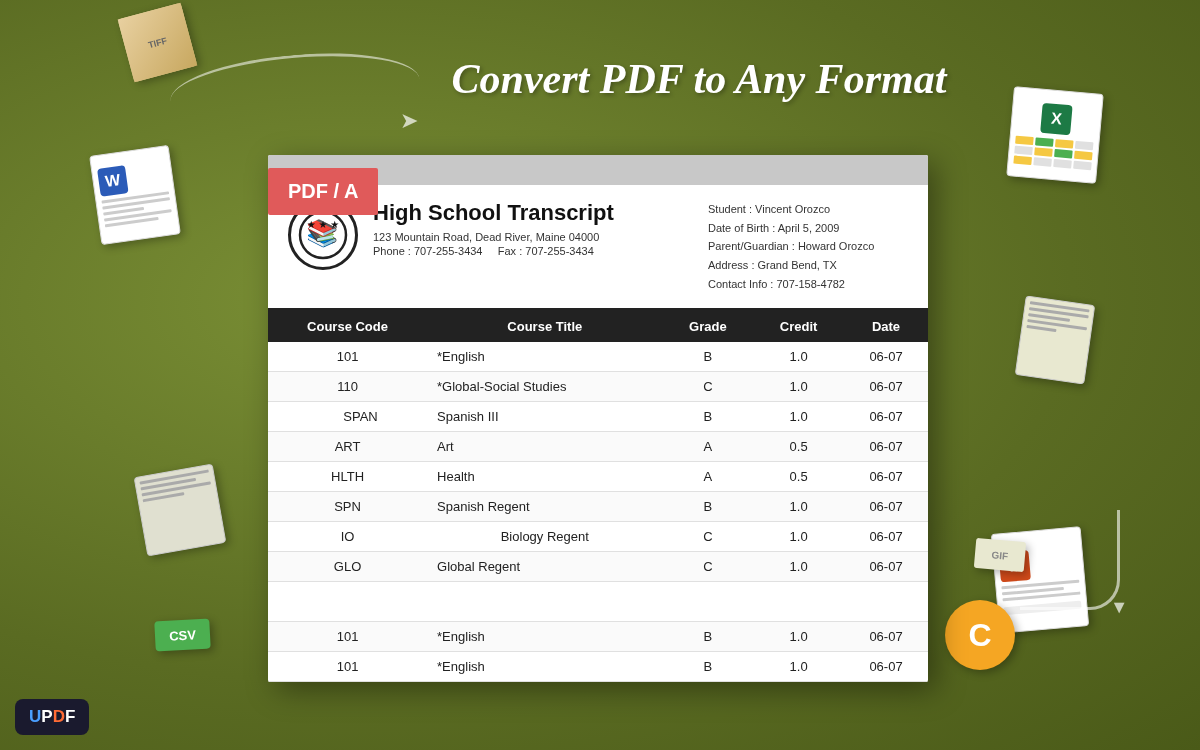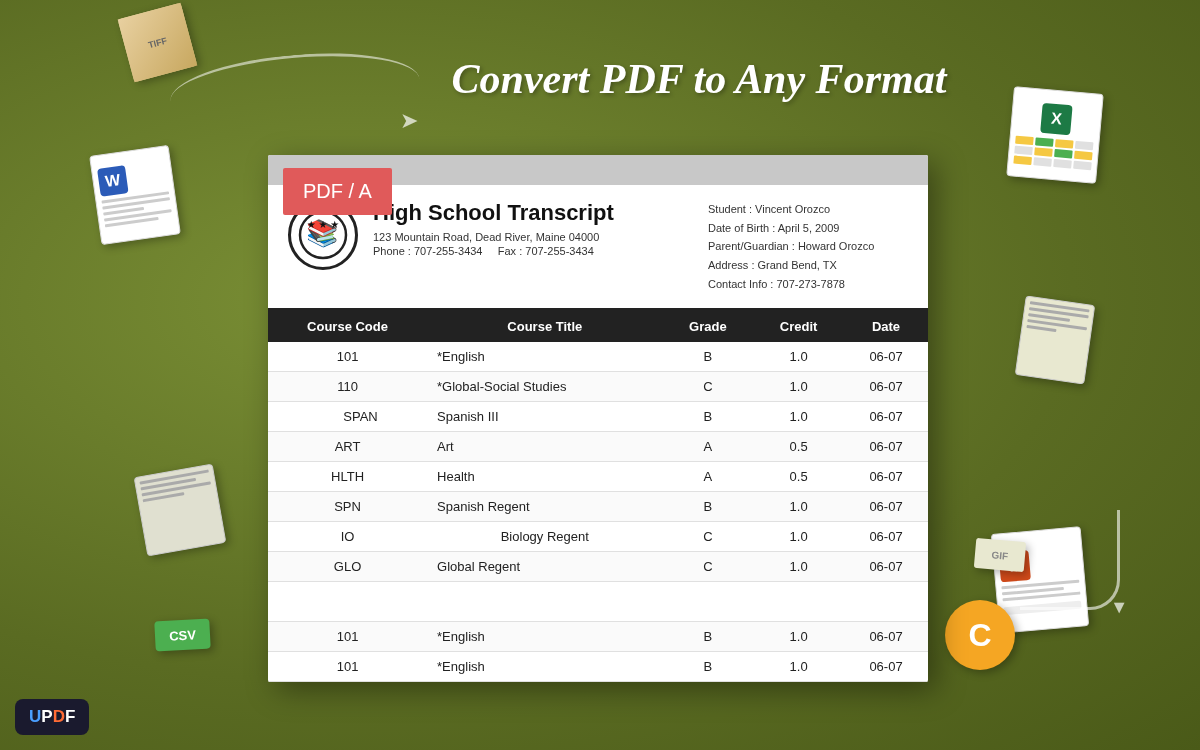--- a/index.html
+++ b/index.html
@@ -248,25 +248,24 @@
     }
 
     
     .pdf-badge {
       position: absolute;
       top: 168px;
       left: 268px;
       background: #e05a5a;
       color: white;
       font-size: 20px;
-      font-weight: normal;
+      font-weight: bold;
       padding: 12px 20px;
       z-index: 10;
       border-radius: 2px;
-      margin-left: 15px;
     }
 
     
     .doc-top-bar {
       background: #c8c8c8;
       height: 30px;
       width: 100%;
     }
 
     
@@ -466,21 +465,21 @@
         <span>Phone : 707-255-3434</span>
         &nbsp;&nbsp;&nbsp;
         <span>Fax : 707-255-3434</span>
       </div>
     </div>
     <div class="doc-info">
       <div>Student : Vincent Orozco</div>
       <div>Date of Birth : April 5,  2009</div>
       <div>Parent/Guardian : Howard Orozco</div>
       <div>Address : Grand Bend, TX</div>
-      <div>Contact Info : 707-273-7878</div>
+      <div>Contact Info : 707-158-4782</div>
     </div>
   </div>
 
   <table class="doc-table">
     <thead>
       <tr>
         <th>Course Code</th>
         <th>Course Title</th>
         <th>Grade</th>
         <th>Credit</th>

